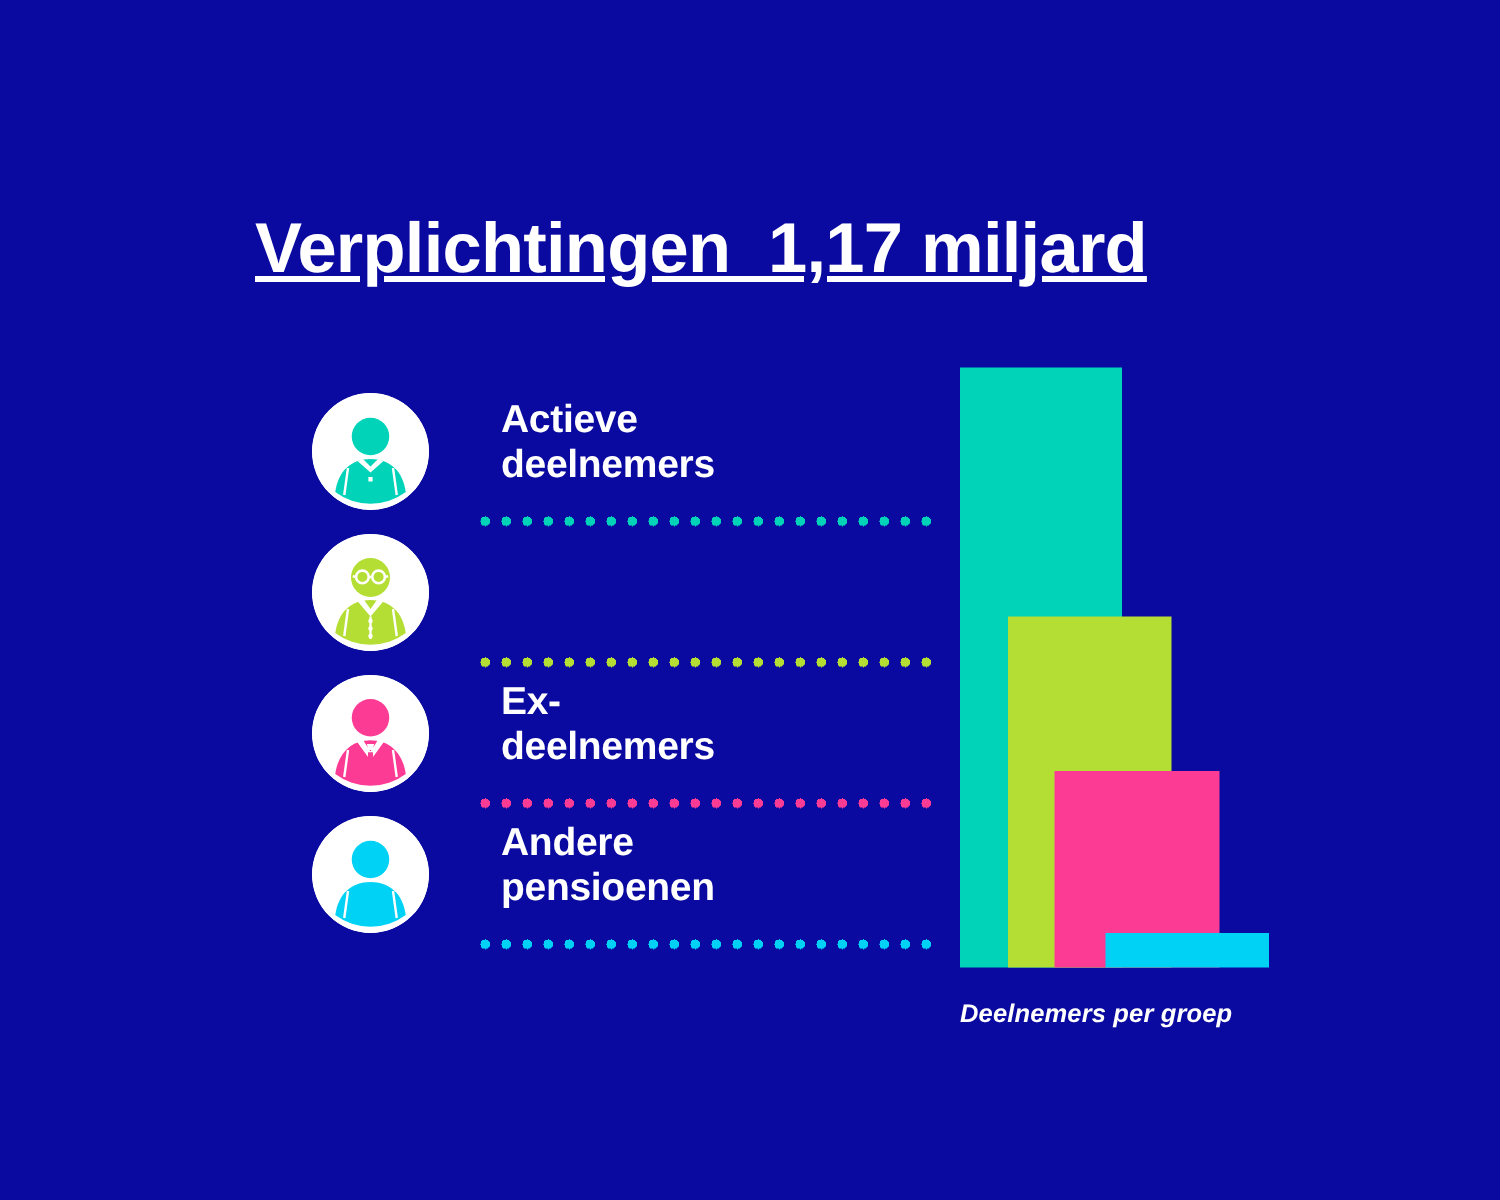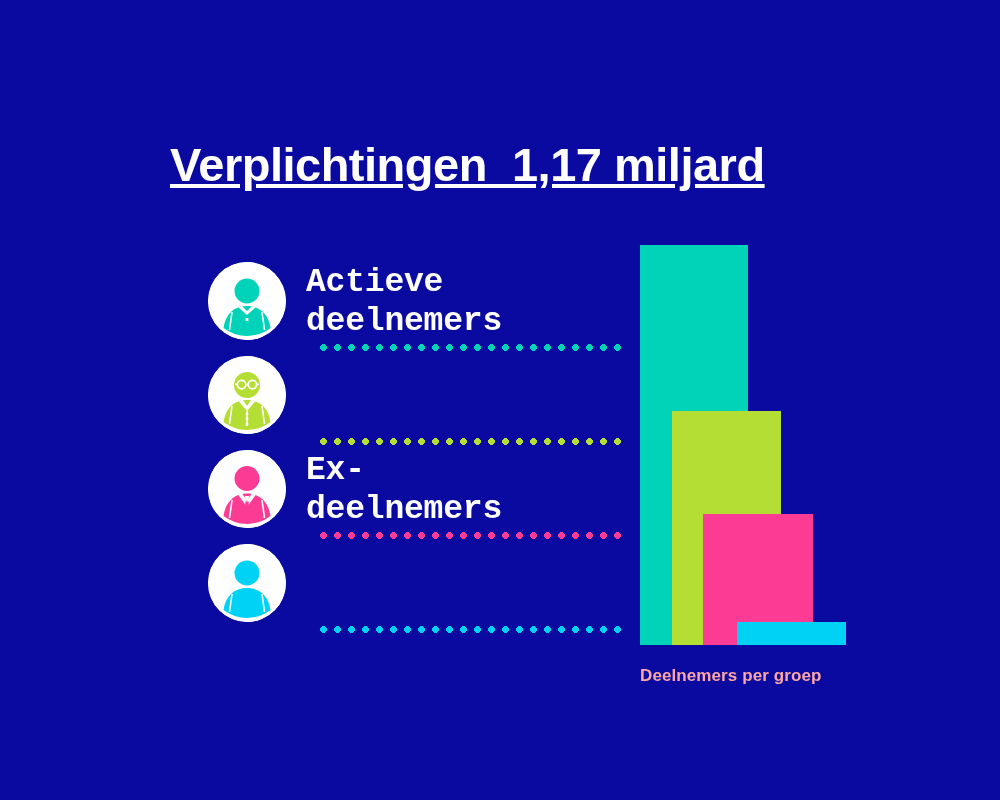--- a/index.html
+++ b/index.html
@@ -56,30 +56,29 @@
     background: #FFFFFF;
     overflow: hidden;
   }
   .legend-icon svg {
     display: block;
     width: 78px;
     height: 78px;
   }
   .legend-text {
     position: absolute;
-    left: 98px;
+    left: 126px;
     top: 2px;
     color: #FFFFFF;
-    font-size: 33px;
+    font-size: 26px;
     font-weight: bold;
     line-height: 1.17;
     width: 300px;
     white-space: pre-line;
     letter-spacing: -0.2px;
-    font-family: Liberation Mono, monospace;
   }
   .legend-dots {
     position: absolute;
     left: 112px;
     top: 82px;
     width: 304px;
     height: 7px;
     background-repeat: repeat-x;
     background-size: 14px 7px;
     background-position: 0 0;
@@ -94,23 +93,24 @@
     height: 400px;
   }
   .bar {
     position: absolute;
     bottom: 0;
   }
   .chart-caption {
     position: absolute;
     left: 640px;
     top: 666px;
-    color: #fca5a5;
+    color: #ffffff;
     font-size: 17px;
     font-weight: bold;
+    font-style: italic;
     letter-spacing: 0.1px;
     white-space: nowrap;
     text-align: right;
   }
 </style>
 </head>
 <body>
 
 <div class="canvas">
 
@@ -179,20 +179,22 @@
     <div class="legend-item">
       <span class="legend-icon">
         <svg viewBox="0 0 78 78" xmlns="http://www.w3.org/2000/svg">
           <circle cx="39" cy="39" r="39" fill="#FFFFFF"></circle>
           <circle cx="39" cy="29" r="12.5" fill="#00D2F5"></circle>
           <path d="M39 44 C26 44 17.5 52 15.5 66 A39 39 0 0 0 62.5 66 C60.5 52 52 44 39 44 Z" fill="#00D2F5"></path>
           <path d="M24 50 L21.5 68" stroke="#FFFFFF" stroke-width="1.6" fill="none"></path>
           <path d="M54 50 L56.5 68" stroke="#FFFFFF" stroke-width="1.6" fill="none"></path>
         </svg>
       </span>
+      <span class="legend-text">Andere
+pensioenen</span>
       <span class="legend-dots" style="background-image: radial-gradient(circle 3.2px at 3.5px 3.5px, #00D2F5 100%, rgba(0,0,0,0) 0);"></span>
     </div>
 
   </div>
 
   <div class="chart">
     <div class="bar" style="left: 0px; width: 108px; height: 400px; background: rgb(0, 211, 184); z-index: 1;"></div>
     <div class="bar" style="left: 32px; width: 109px; height: 234px; background: rgb(181, 222, 53); z-index: 2;"></div>
     <div class="bar" style="left: 63px; width: 110px; height: 131px; background: rgb(252, 60, 148); z-index: 3;"></div>
     <div class="bar" style="left: 97px; width: 109px; height: 23px; background: rgb(0, 210, 245); z-index: 4;"></div>

